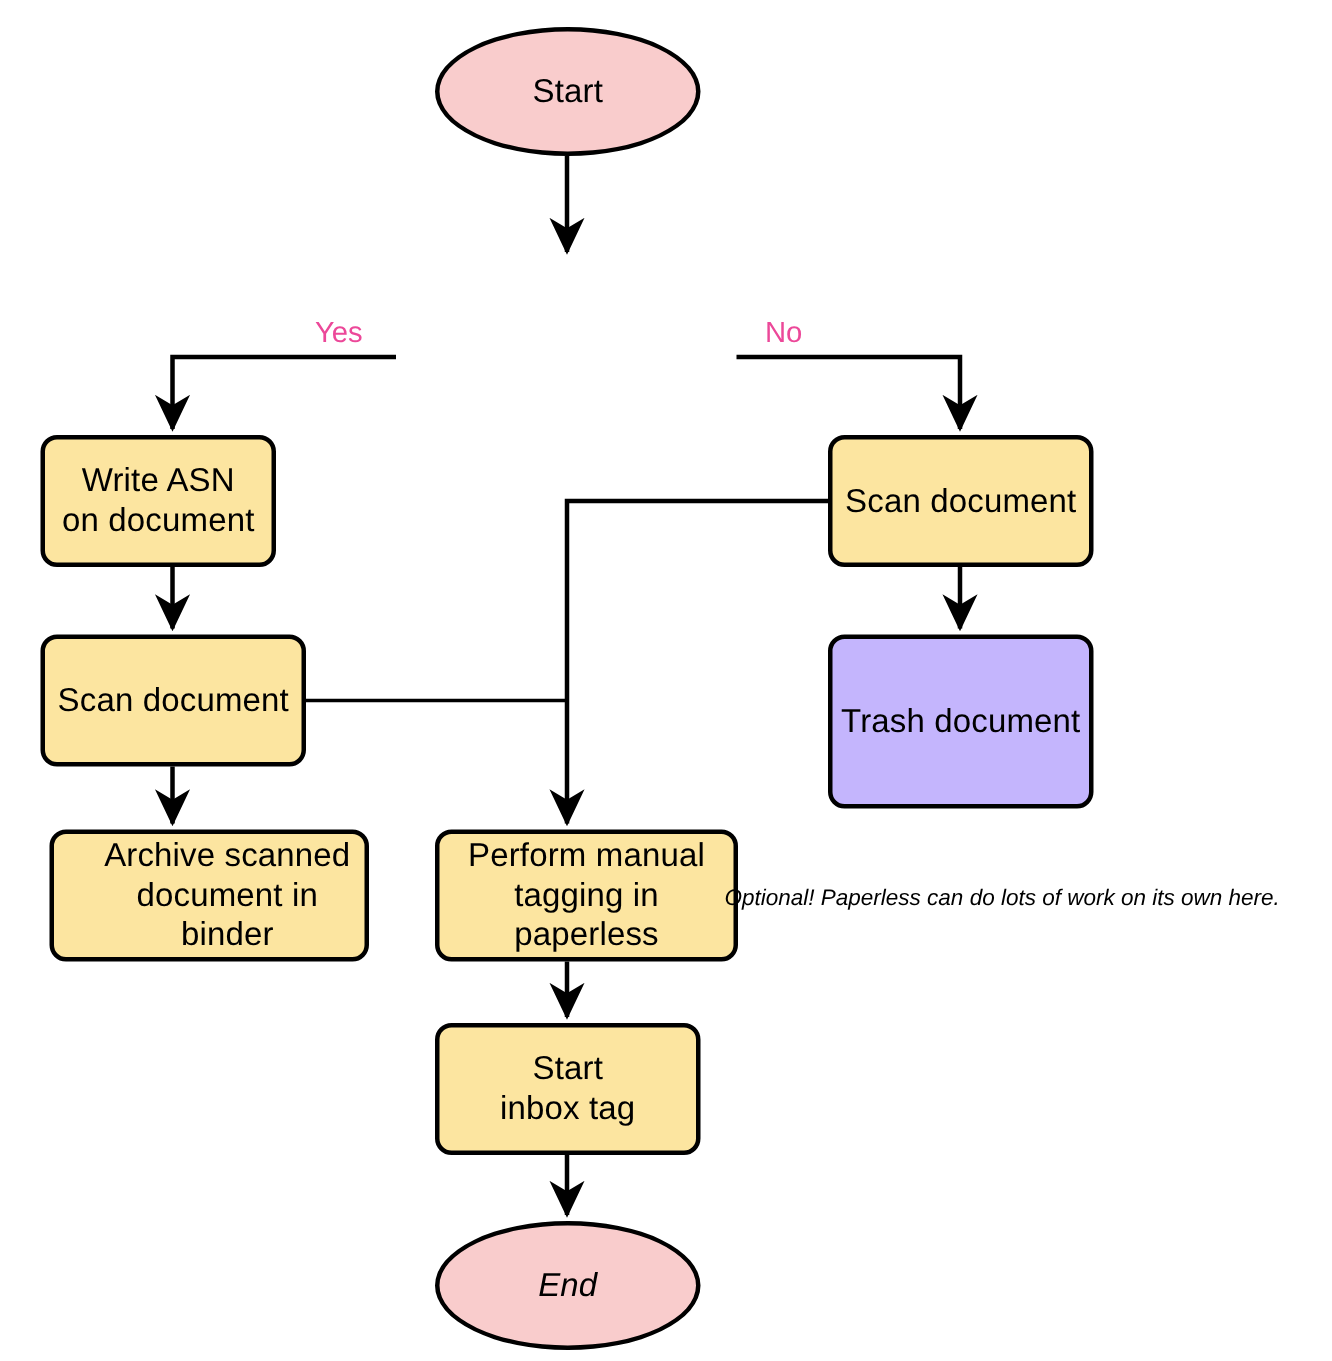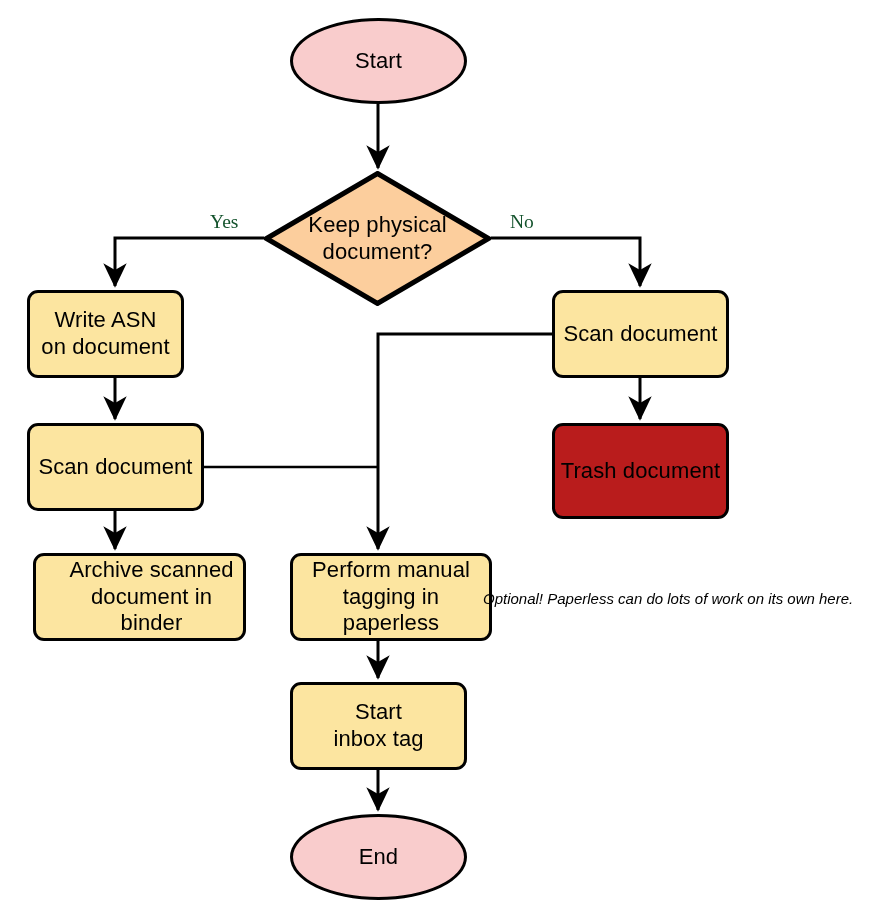--- a/index.html
+++ b/index.html
@@ -65,24 +65,23 @@
     width: 100%;
     height: 100%;
   }
   .decision .node-label {
     position: relative;
     z-index: 2;
   }
   .edge-label {
     position: absolute;
     font-size: 19.5px;
-    color: #14532d;
+    color: #ec4899;
     white-space: nowrap;
     z-index: 4;
-    font-family: Liberation Serif, serif;
   }
   .annotation {
     position: absolute;
     font-style: italic;
     font-size: 15px;
     line-height: 1.28;
     color: #000000;
     z-index: 4;
   }
 </style>
@@ -116,63 +115,56 @@
 
     <path d="M378,641 L378,678" stroke="#000000" stroke-width="3" fill="none" marker-end="url(#arrowhead)"></path>
 
     <path d="M378,770 L378,810" stroke="#000000" stroke-width="3" fill="none" marker-end="url(#arrowhead)"></path>
   </svg>
 
   <div class="node terminal" style="left:290px; top:18px; width:177px; height:86px; background:#f9cccc;">
     <span class="node-label">Start</span>
   </div>
 
-  <div class="node decision" style="left:264px; top:171px; width:227px; height:135px;">
-    <svg class="decision-shape" viewBox="0 0 227 135" preserveAspectRatio="none">
-      <polygon points="113.5,2.5 224.5,67.5 113.5,132.5 2.5,67.5" fill="#fcce9d" stroke="#000000" stroke-width="5" stroke-linejoin="miter"></polygon>
-    </svg>
-    <span class="node-label">Keep physical
-document?</span>
-  </div>
 
   <div class="node process" style="left:27px; top:290px; width:157px; height:88px; background:#fce5a0;">
     <span class="node-label">Write ASN
 on document</span>
   </div>
 
   <div class="node process" style="left:27px; top:423px; width:177px; height:88px; background:#fce5a0;">
     <span class="node-label">Scan document</span>
   </div>
 
   <div class="node process" style="left:33px; top:553px; width:213px; height:88px; background:#fce5a0;padding-left:24px;">
     <span class="node-label">Archive scanned
 document in
 binder</span>
   </div>
 
   <div class="node process" style="left:552px; top:290px; width:177px; height:88px; background:#fce5a0;">
     <span class="node-label">Scan document</span>
   </div>
 
-  <div class="node process" style="left:552px; top:423px; width:177px; height:96px; background:#b91c1c;">
+  <div class="node process" style="left:552px; top:423px; width:177px; height:116px; background:#c4b5fd;">
     <span class="node-label">Trash document</span>
   </div>
 
   <div class="node process" style="left:290px; top:553px; width:202px; height:88px; background:#fce5a0;">
     <span class="node-label">Perform manual
 tagging in
 paperless</span>
   </div>
 
   <div class="node process" style="left:290px; top:682px; width:177px; height:88px; background:#fce5a0;">
     <span class="node-label">Start
 inbox tag</span>
   </div>
 
-  <div class="node terminal" style="left:290px; top:814px; width:177px; height:86px; background:#f9cccc;">
+  <div class="node terminal" style="left:290px; top:814px; width:177px; height:86px; background:#f9cccc;font-style:italic;">
     <span class="node-label">End</span>
   </div>
 
   <div class="edge-label" style="left:210px; top:211px;">
     <span>Yes</span>
   </div>
 
   <div class="edge-label" style="left:510px; top:211px;">
     <span>No</span>
   </div>

